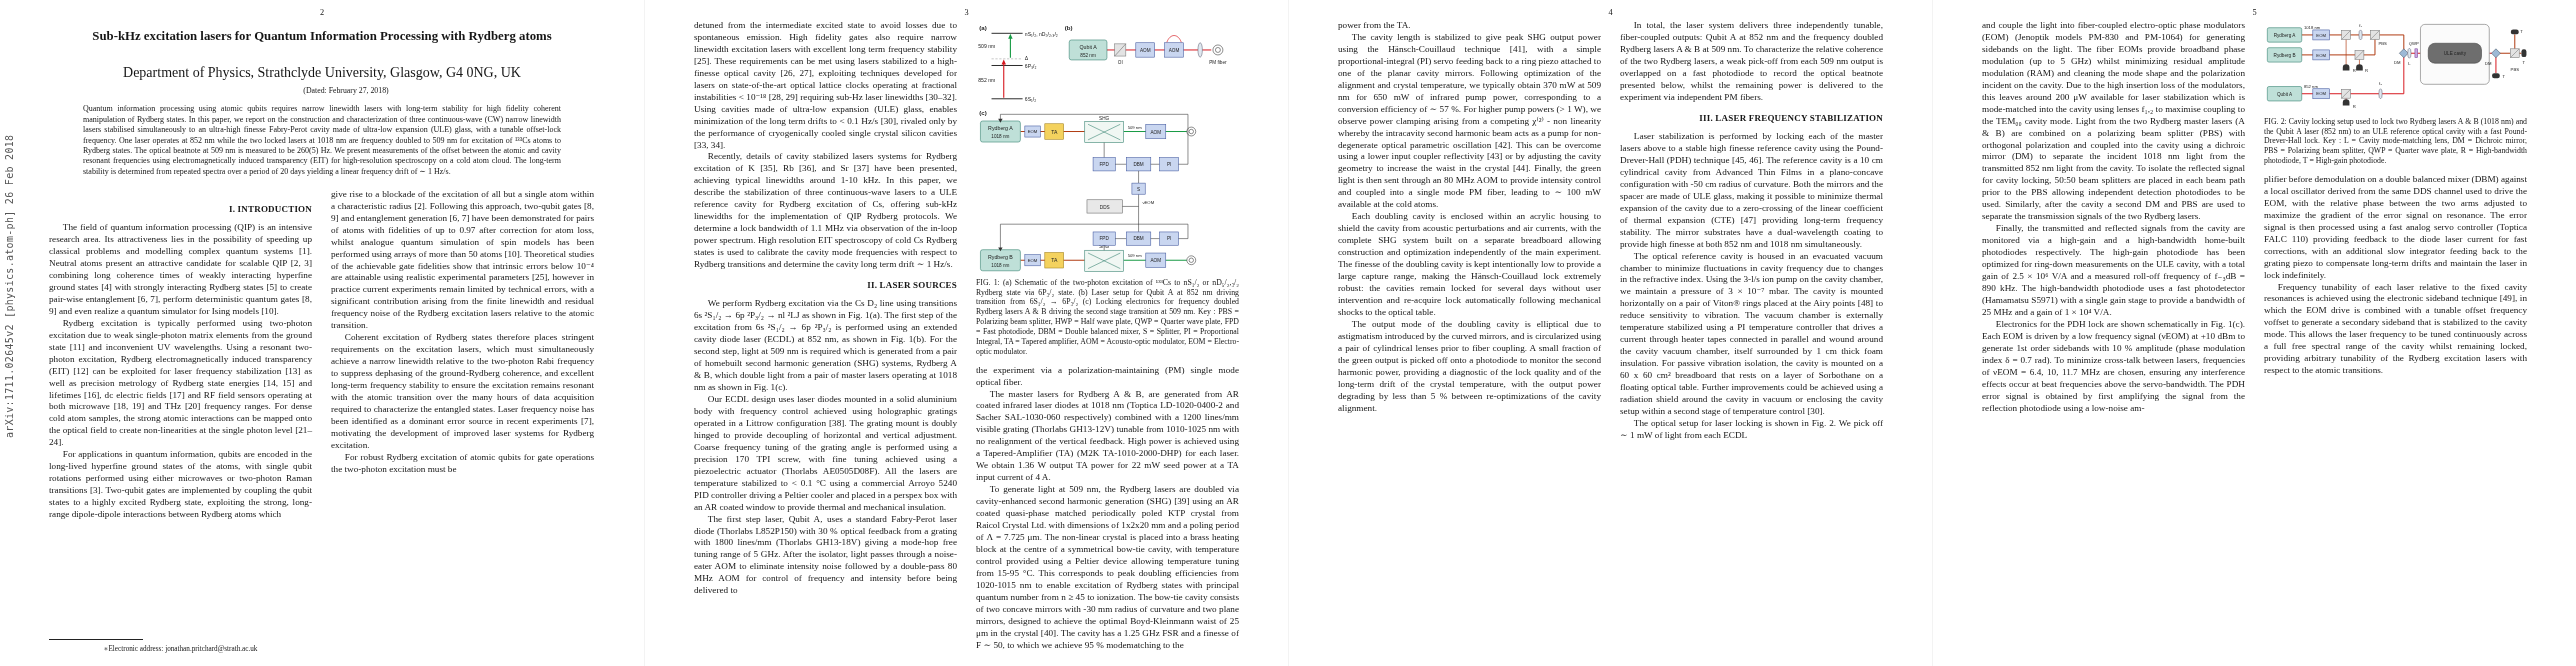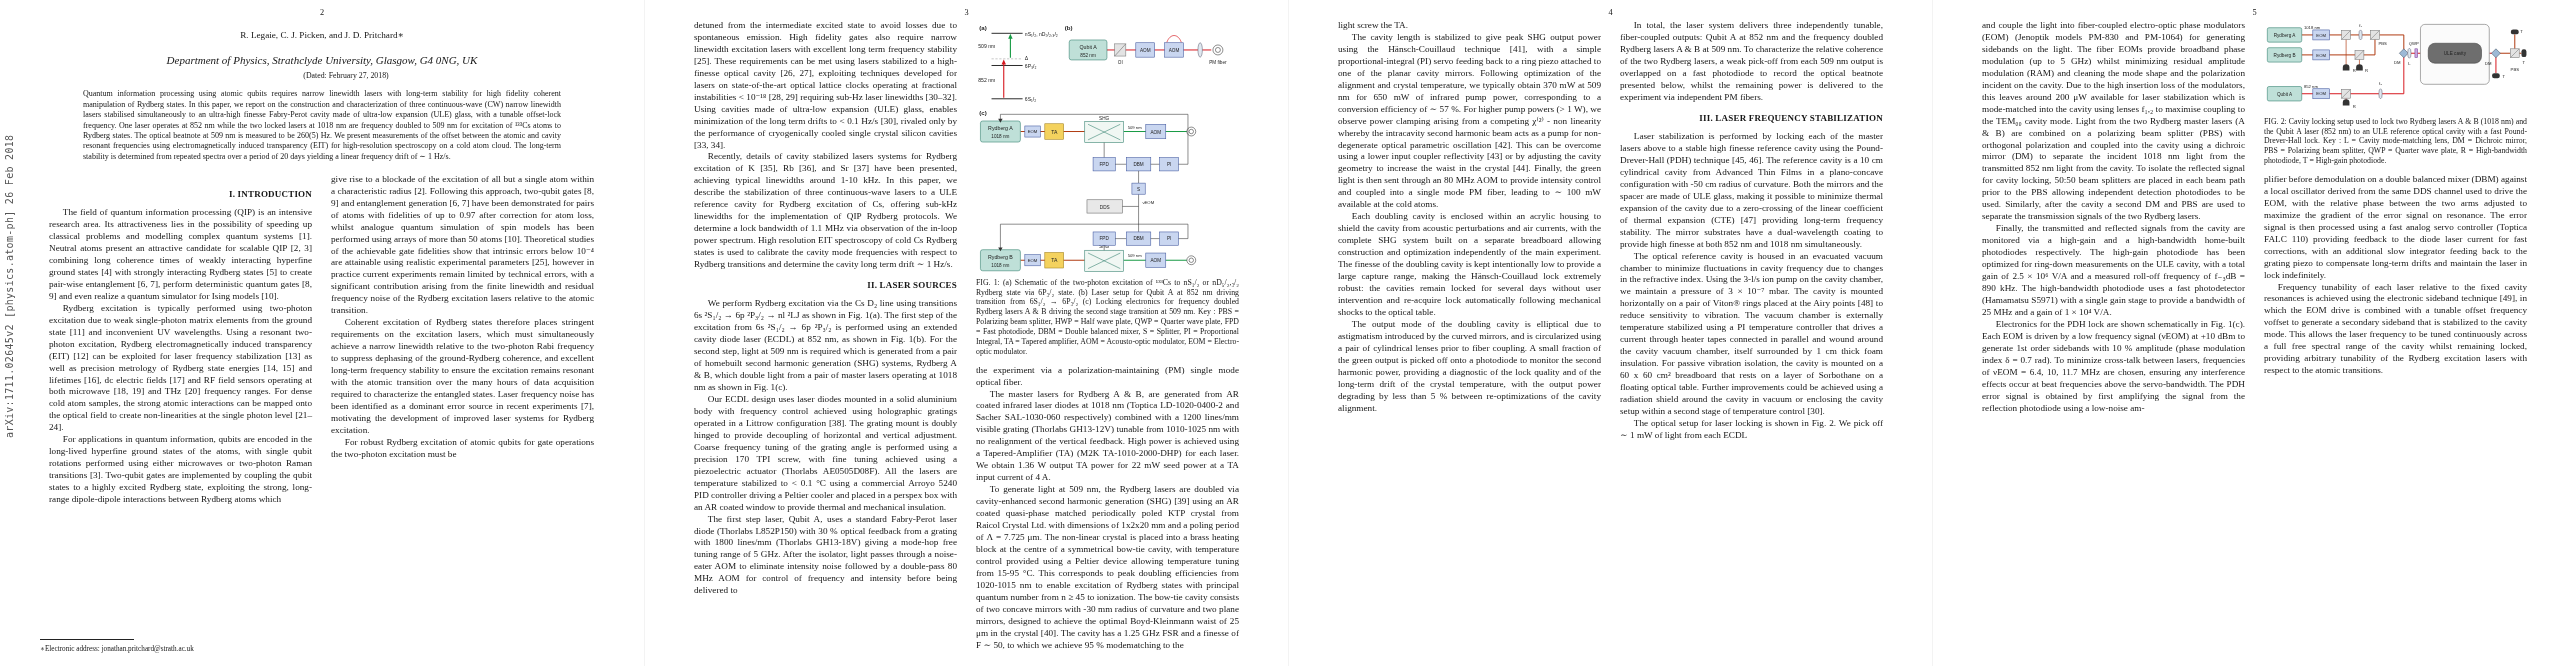--- a/index.html
+++ b/index.html
@@ -20,21 +20,21 @@
     overflow: hidden;
   }
   .page + .page { border-left: 0.6px solid #f3f3f3; }
   .pageno {
     position: absolute; top: 7.8px; left: 0; right: 0;
     text-align: center; font-size: 8.3px;
   }
   .head { text-align: center; margin-top: 29px; }
   .title { font-size: 12.8px; font-weight: bold; margin: 0 53px; line-height: 1.25; }
   .authors { font-size: 9.2px; margin-top: 8.3px; }
-  .affil { font-size: 11px; font-style: italic; margin-top: 14px; }
+  .affil { font-size: 14px; margin-top: 20px; }
   .date { font-size: 7.8px; margin-top: 5px; margin-left: 48px; }
   .abstract {
     margin: 9.4px 83px 0;
     font-size: 8px; line-height: 1.3;
     text-align: justify;
   }
   .cols { display: flex; gap: 19px; padding: 11.7px 49px 0; }
   .page.bodypage .cols { padding-top: 20px; }
   .col {
     width: 263px; flex: 0 0 auto;
@@ -45,21 +45,21 @@
   p.para { text-indent: 1.5em; }
   p.cont { text-indent: 0; }
   .sec {
     font-size: 9px; font-weight: bold; text-align: right;
     letter-spacing: 0.2px; margin: 9px 0 6.7px;
   }
   .col > .sec:first-child { margin-top: 15px; }
   .fig { margin: 1.1px 0 3.3px; }
   .fig svg { display: block; }
   .figcap { font-size: 7.8px; line-height: 1.27; text-align: justify; margin: 5.6px 0 7.8px; }
-  .footnote { position: absolute; bottom: 14.5px; left: 40px; width: 263px; font-size: 7.2px; }
+  .footnote { position: absolute; bottom: 14.5px; left: 49px; width: 263px; font-size: 7.2px; text-align: center; }
   .footnote .rule { display: block; width: 94px; border-top: 0.6px solid #222; margin-bottom: 3.3px; }
   .arxiv {
     position: absolute; left: 4.4px; top: 131px; height: 311px;
     writing-mode: vertical-rl; transform: rotate(180deg);
     font-family: "DejaVu Sans Mono", monospace;
     font-size: 10px; color: #555; text-align: center; letter-spacing: 0.3px;
     white-space: nowrap;
   }
   
   svg text { font-family: "Liberation Sans", sans-serif; fill: #222; }
@@ -79,21 +79,21 @@
 </style>
 </head>
 <body>
 
 <div class="pages">
 
   <section class="page">
     <div class="arxiv">arXiv:1711.02645v2 [physics.atom-ph] 26 Feb 2018</div>
     <div class="pageno">2</div>
     <div class="head">
-      <div class="authors">R. Legaie, C. J. Picken, and J. D. Pritchard∗</div>
+      <div class="title">Sub-kHz excitation lasers for Quantum Information Processing with Rydberg atoms</div>
       <div class="affil">Department of Physics, Strathclyde University, Glasgow, G4 0NG, UK</div>
       <div class="date">(Dated: February 27, 2018)</div>
     </div>
     <div class="abstract">Quantum information processing using atomic qubits requires narrow linewidth lasers with long-term stability for high fidelity coherent manipulation of Rydberg states. In this paper, we report on the construction and characterization of three continuous-wave (CW) narrow linewidth lasers stabilised simultaneously to an ultra-high finesse Fabry-Perot cavity made of ultra-low expansion (ULE) glass, with a tunable offset-lock frequency. One laser operates at 852 nm while the two locked lasers at 1018 nm are frequency doubled to 509 nm for excitation of ¹³³Cs atoms to Rydberg states. The optical beatnote at 509 nm is measured to be 260(5) Hz. We present measurements of the offset between the atomic and cavity resonant frequencies using electromagnetically induced transparency (EIT) for high-resolution spectroscopy on a cold atom cloud. The long-term stability is determined from repeated spectra over a period of 20 days yielding a linear frequency drift of ∼ 1 Hz/s.</div>
     <div class="cols">
       <div class="col">
         <div class="sec">I. INTRODUCTION</div>
         <p class="para">The field of quantum information processing (QIP) is an intensive research area. Its attractiveness lies in the possibility of speeding up classical problems and modelling complex quantum systems [1]. Neutral atoms present an attractive candidate for scalable QIP [2, 3] combining long coherence times of weakly interacting hyperfine ground states [4] with strongly interacting Rydberg states [5] to create pair-wise entanglement [6, 7], perform deterministic quantum gates [8, 9] and even realize a quantum simulator for Ising models [10].</p>
         <p class="para">Rydberg excitation is typically performed using two-photon excitation due to weak single-photon matrix elements from the ground state [11] and inconvenient UV wavelengths. Using a resonant two-photon excitation, Rydberg electromagnetically induced transparency (EIT) [12] can be exploited for laser frequency stabilization [13] as well as precision metrology of Rydberg state energies [14, 15] and lifetimes [16], dc electric fields [17] and RF field sensors operating at both microwave [18, 19] and THz [20] frequency ranges. For dense cold atom samples, the strong atomic interactions can be mapped onto the optical field to create non-linearities at the single photon level [21–24].</p>
         <p class="para">For applications in quantum information, qubits are encoded in the long-lived hyperfine ground states of the atoms, with single qubit rotations performed using either microwaves or two-photon Raman transitions [3]. Two-qubit gates are implemented by coupling the qubit states to a highly excited Rydberg state, exploiting the strong, long-range dipole-dipole interactions between Rydberg atoms which</p>
@@ -243,21 +243,21 @@
         <p class="para">The master lasers for Rydberg A &amp; B, are generated from AR coated infrared laser diodes at 1018 nm (Toptica LD-1020-0400-2 and Sacher SAL-1030-060 respectively) combined with a 1200 lines/mm visible grating (Thorlabs GH13-12V) tunable from 1010-1025 nm with no realignment of the vertical feedback. High power is achieved using a Tapered-Amplifier (TA) (M2K TA-1010-2000-DHP) for each laser. We obtain 1.36 W output TA power for 22 mW seed power at a TA input current of 4 A.</p>
         <p class="para">To generate light at 509 nm, the Rydberg lasers are doubled via cavity-enhanced second harmonic generation (SHG) [39] using an AR coated quasi-phase matched periodically poled KTP crystal from Raicol Crystal Ltd. with dimensions of 1x2x20 mm and a poling period of Λ = 7.725 μm. The non-linear crystal is placed into a brass heating block at the centre of a symmetrical bow-tie cavity, with temperature control provided using a Peltier device allowing temperature tuning from 15-95 °C. This corresponds to peak doubling efficiencies from 1020-1015 nm to enable excitation of Rydberg states with principal quantum number from n ≥ 45 to ionization. The bow-tie cavity consists of two concave mirrors with -30 mm radius of curvature and two plane mirrors, designed to achieve the optimal Boyd-Kleinmann waist of 25 μm in the crystal [40]. The cavity has a 1.25 GHz FSR and a finesse of F ∼ 50, to which we achieve 95 % modematching to the</p>
       </div>
     </div>
   </section>
 
   <section class="page bodypage">
     <div class="pageno">4</div>
     <div class="cols">
       <div class="col">
-        <p class="cont">light screw the TA.</p>
+        <p class="cont">power from the TA.</p>
         <p class="para">The cavity length is stabilized to give peak SHG output power using the Hänsch-Couillaud technique [41], with a simple proportional-integral (PI) servo feeding back to a ring piezo attached to one of the planar cavity mirrors. Following optimization of the alignment and crystal temperature, we typically obtain 370 mW at 509 nm for 650 mW of infrared pump power, corresponding to a conversion efficiency of ∼ 57 %. For higher pump powers (&gt; 1 W), we observe power clamping arising from a competing χ⁽²⁾ - non linearity whereby the intracavity second harmonic beam acts as a pump for non-degenerate optical parametric oscillation [42]. This can be overcome using a lower input coupler reflectivity [43] or by adjusting the cavity geometry to increase the waist in the crystal [44]. Finally, the green light is then sent through an 80 MHz AOM to provide intensity control and coupled into a single mode PM fiber, leading to ∼ 100 mW available at the cold atoms.</p>
         <p class="para">Each doubling cavity is enclosed within an acrylic housing to shield the cavity from acoustic perturbations and air currents, with the complete SHG system built on a separate breadboard allowing construction and optimization independently of the main experiment. The finesse of the doubling cavity is kept intentionally low to provide a large capture range, making the Hänsch-Couillaud lock extremely robust: the cavities remain locked for several days without user intervention and re-acquire lock automatically following mechanical shocks to the optical table.</p>
         <p class="para">The output mode of the doubling cavity is elliptical due to astigmatism introduced by the curved mirrors, and is circularized using a pair of cylindrical lenses prior to fiber coupling. A small fraction of the green output is picked off onto a photodiode to monitor the second harmonic power, providing a diagnostic of the lock quality and of the long-term drift of the crystal temperature, with the output power degrading by less than 5 % between re-optimizations of the cavity alignment.</p>
       </div>
       <div class="col">
         <p class="para">In total, the laser system delivers three independently tunable, fiber-coupled outputs: Qubit A at 852 nm and the frequency doubled Rydberg lasers A &amp; B at 509 nm. To characterize the relative coherence of the two Rydberg lasers, a weak pick-off from each 509 nm output is overlapped on a fast photodiode to record the optical beatnote presented below, whilst the remaining power is delivered to the experiment via independent PM fibers.</p>
         <div class="sec">III. LASER FREQUENCY STABILIZATION</div>
         <p class="para">Laser stabilization is performed by locking each of the master lasers above to a stable high finesse reference cavity using the Pound-Drever-Hall (PDH) technique [45, 46]. The reference cavity is a 10 cm cylindrical cavity from Advanced Thin Films in a plano-concave configuration with -50 cm radius of curvature. Both the mirrors and the spacer are made of ULE glass, making it possible to minimize thermal expansion of the cavity due to a zero-crossing of the linear coefficient of thermal expansion (CTE) [47] providing long-term frequency stability. The mirror substrates have a dual-wavelength coating to provide high finesse at both 852 nm and 1018 nm simultaneously.</p>
         <p class="para">The optical reference cavity is housed in an evacuated vacuum chamber to minimize fluctuations in cavity frequency due to changes in the refractive index. Using the 3-l/s ion pump on the cavity chamber, we maintain a pressure of 3 × 10⁻⁷ mbar. The cavity is mounted horizontally on a pair of Viton® rings placed at the Airy points [48] to reduce sensitivity to vibration. The vacuum chamber is externally temperature stabilized using a PI temperature controller that drives a current through heater tapes connected in parallel and wound around the cavity vacuum chamber, itself surrounded by 1 cm thick foam insulation. For passive vibration isolation, the cavity is mounted on a 60 x 60 cm² breadboard that rests on a layer of Sorbothane on a floating optical table. Further improvements could be achieved using a radiation shield around the cavity in vacuum or enclosing the cavity setup within a second stage of temperature control [30].</p>
         <p class="para">The optical setup for laser locking is shown in Fig. 2. We pick off ∼ 1 mW of light from each ECDL</p>

